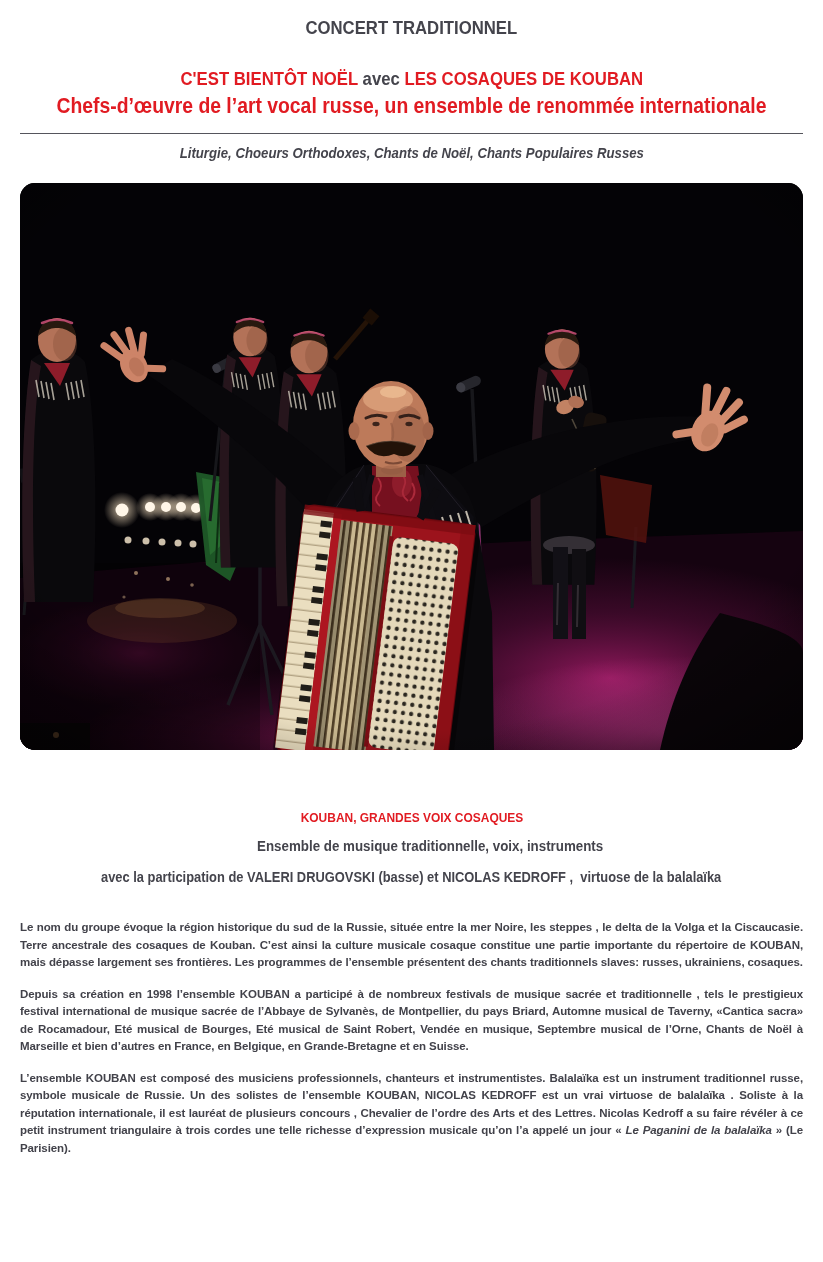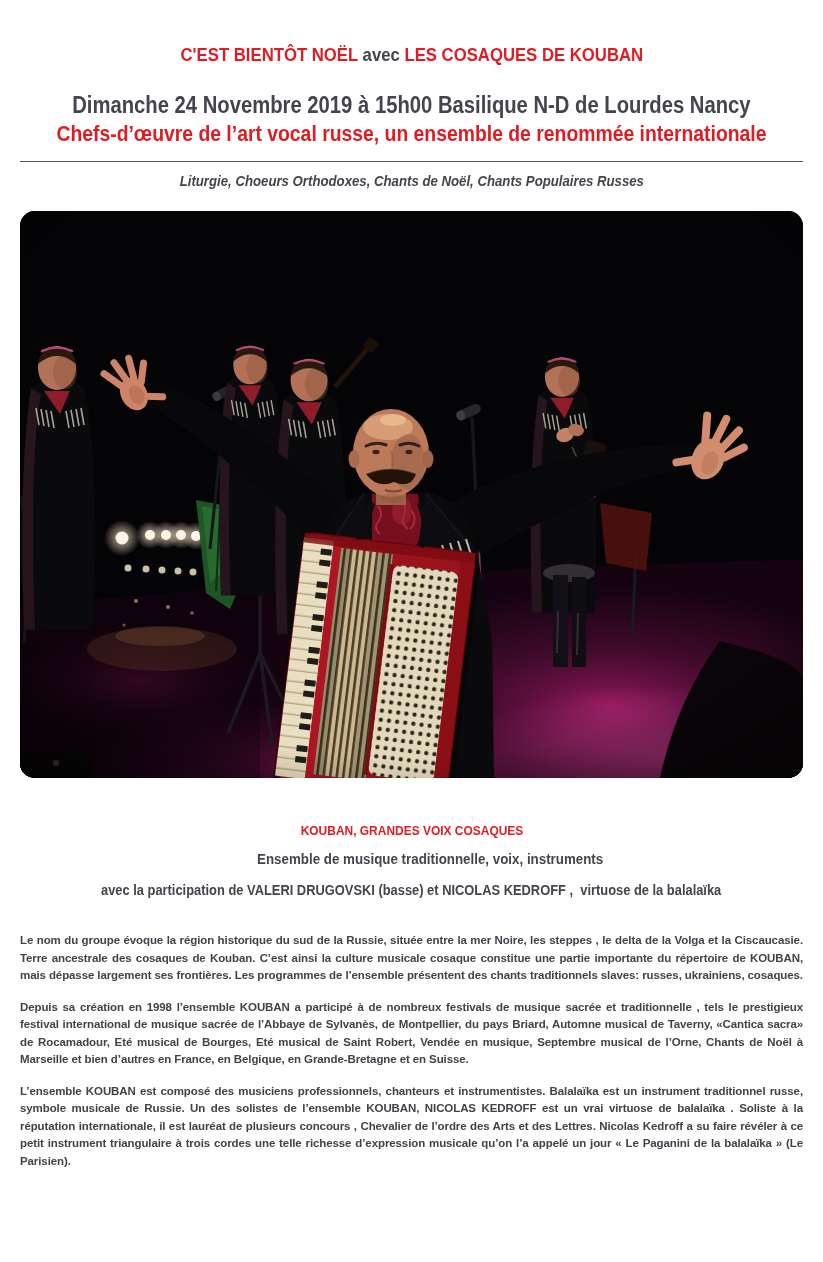--- a/index.html
+++ b/index.html
@@ -5,59 +5,59 @@
   html,body{margin:0;padding:0;}
   body{
     width:823px;height:1262px;overflow:hidden;background:#ffffff;
     font-family:"Liberation Sans",sans-serif;font-weight:700;
     -webkit-font-smoothing:antialiased;
   }
   .row{display:flex;justify-content:center;}
   .cond{white-space:nowrap;transform:scaleX(0.88);transform-origin:50% 50%;}
   .t1{margin-top:16px;}
   .t1 .cond{font-size:19px;line-height:24px;color:var(--text-dark);}
-  .t2{margin-top:42px;}
+  .t2{margin-top:26px;}
   .t2 .cond{font-size:19px;line-height:26px;}
   .red{color:var(--accent-red);}
   .dark{color:var(--text-dark);}
   .t3{margin-top:23px;}
   .t3 .cond{font-size:23px;line-height:29px;color:var(--text-dark);}
   .t4{}
   .t4 .cond{font-size:22px;line-height:28px;color:var(--accent-red);}
   hr.rule{margin:13px 20px 0;border:0;border-top:1.5px solid var(--rule);}
   .t5{margin-top:9px;justify-content:center;}
   .t5 .cond{font-size:15px;line-height:20px;font-style:italic;color:var(--text-dark);}
   .photo{margin:20px 20px 0;height:567px;border-radius:15px;overflow:hidden;background:#000;}
   .photo svg{display:block;width:100%;height:100%;}
-  .s1{margin-top:45px;}
+  .s1{margin-top:60px;}
   .s1 .cond{font-size:13px;line-height:16px;color:var(--accent-red);transform:scaleX(0.92);}
   .s2{margin-top:11px;padding-left:38px;}
   .s2 .cond{font-size:14.5px;line-height:18px;color:var(--text-dark);transform:scaleX(0.92);}
   .s3{margin-top:14px;text-align:center;}
   .s3 .cond{font-size:14px;line-height:17px;color:var(--text-dark);transform:scaleX(0.92);}
   .body-copy{
     margin:33px 20px 4px;font-size:11.5px;line-height:17.5px;letter-spacing:-0.1px;
     color:var(--body-text);text-align:justify;
   }
   .body-copy p{margin:0 0 14px 0;}
-  .it{}
+  .it{font-style:italic;}
 </style>
 </head>
 <body>
 
 <div>
 
+  <div class="row t1">
+    <span class="cond">CONCERT TRADITIONNEL</span>
+  </div>
 
   <div class="row t2">
     <span class="cond"><span class="red">C'EST BIENTÔT NOËL</span><span class="dark"> avec </span><span class="red">LES COSAQUES DE KOUBAN</span></span>
   </div>
 
-  <div class="row t3">
-    <span class="cond">Dimanche 24 Novembre 2019 à 15h00 Basilique N-D de Lourdes Nancy</span>
-  </div>
 
   <div class="row t4">
     <span class="cond">Chefs-d’œuvre de l’art vocal russe, un ensemble de renommée internationale</span>
   </div>
 
   <hr class="rule">
 
   <div class="row t5">
     <span class="cond">Liturgie, Choeurs Orthodoxes, Chants de Noël, Chants Populaires Russes</span>
   </div>

